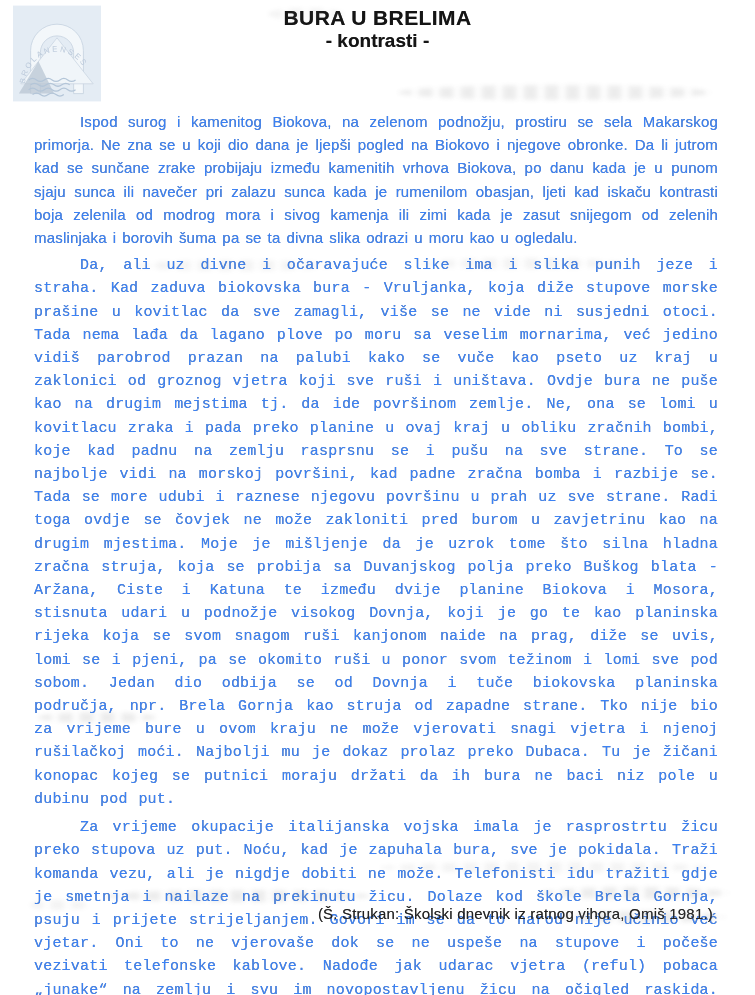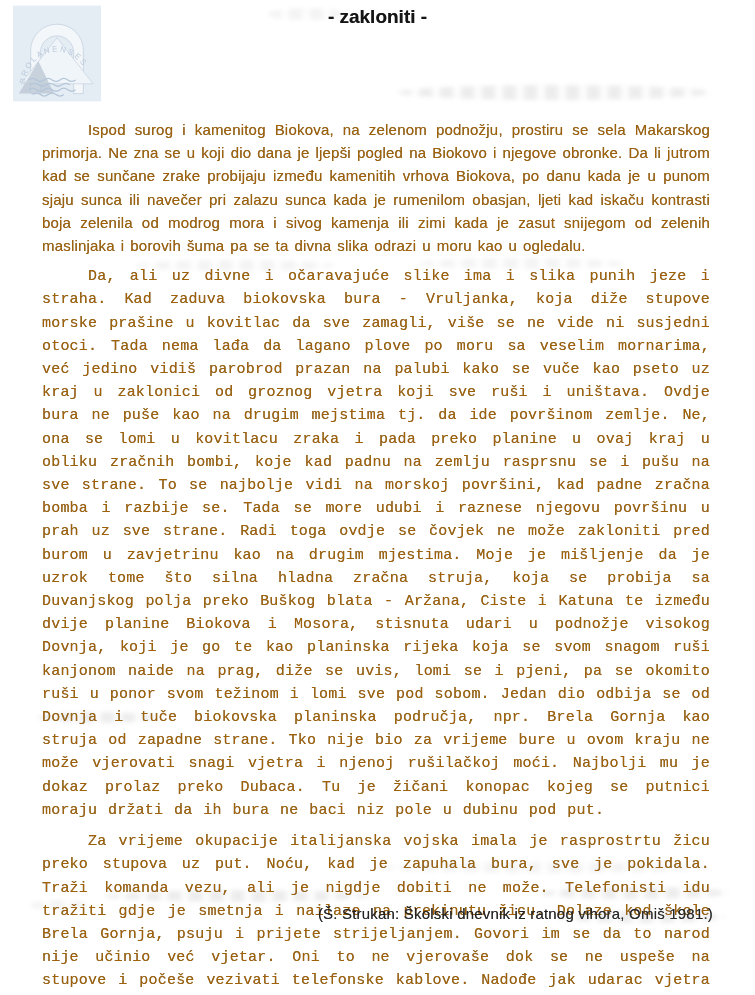--- a/index.html
+++ b/index.html
@@ -38,28 +38,28 @@
   }
 
   
   main.doc-body {
     position: absolute;
     top: 110px;
     left: 34px;
     width: 684px;
   }
   main.doc-body p {
-    margin: 8px;
+    margin: 0;
     font-size: 15px;
     line-height: 23.2px;
     text-align: justify;
     text-indent: 46px;
     letter-spacing: 0.2px;
     word-spacing: 1.6px;
-    color: #a16207;
+    color: #3b82f6;
     text-shadow: 0 0 0.45px rgba(30,30,30,0.55);
   }
   main.doc-body p + p { margin-top: 5px; font-family: Liberation Mono, monospace; }
 
   .doc-citation {
     position: absolute;
     top: 905px;
     right: 42px;
     font-size: 15px;
     letter-spacing: 0.2px;
@@ -121,21 +121,22 @@
 
     <defs>
       <path id="arcPath" d="M12,84 A33,37 0 1 1 78,84"></path>
     </defs>
     <text font-size="8" letter-spacing="2.2" fill="#bccadb" font-family="Liberation Sans, sans-serif">
       <textPath href="#arcPath" startOffset="4">BROLANENSES</textPath>
     </text>
   </svg>
 
   <header class="doc-header">
-    <div class="doc-subtitle">- zakloniti -</div>
+    <h1 class="doc-title">BURA U BRELIMA</h1>
+    <div class="doc-subtitle">- kontrasti -</div>
   </header>
 
   <main class="doc-body">
     <p>Ispod surog i kamenitog Biokova, na zelenom podnožju, prostiru se sela Makarskog primorja. Ne zna se u koji dio dana je ljepši pogled na Biokovo i njegove obronke. Da li jutrom kad se sunčane zrake probijaju između kamenitih vrhova Biokova, po danu kada je u punom sjaju sunca ili navečer pri zalazu sunca kada je rumenilom obasjan, ljeti kad iskaču kontrasti boja zelenila od modrog mora i sivog kamenja ili zimi kada je zasut snijegom od zelenih maslinjaka i borovih šuma pa se ta divna slika odrazi u moru kao u ogledalu.</p>
     <p>Da, ali uz divne i očaravajuće slike ima i slika punih jeze i straha. Kad zaduva biokovska bura - Vruljanka, koja diže stupove morske prašine u kovitlac da sve zamagli, više se ne vide ni susjedni otoci. Tada nema lađa da lagano plove po moru sa veselim mornarima, već jedino vidiš parobrod prazan na palubi kako se vuče kao pseto uz kraj u zaklonici od groznog vjetra koji sve ruši i uništava. Ovdje bura ne puše kao na drugim mejstima tj. da ide površinom zemlje. Ne, ona se lomi u kovitlacu zraka i pada preko planine u ovaj kraj u obliku zračnih bombi, koje kad padnu na zemlju rasprsnu se i pušu na sve strane. To se najbolje vidi na morskoj površini, kad padne zračna bomba i razbije se. Tada se more udubi i raznese njegovu površinu u prah uz sve strane. Radi toga ovdje se čovjek ne može zakloniti pred burom u zavjetrinu kao na drugim mjestima. Moje je mišljenje da je uzrok tome što silna hladna zračna struja, koja se probija sa Duvanjskog polja preko Buškog blata - Aržana, Ciste i Katuna te između dvije planine Biokova i Mosora, stisnuta udari u podnožje visokog Dovnja, koji je go te kao planinska rijeka koja se svom snagom ruši kanjonom naide na prag, diže se uvis, lomi se i pjeni, pa se okomito ruši u ponor svom težinom i lomi sve pod sobom. Jedan dio odbija se od Dovnja i tuče biokovska planinska područja, npr. Brela Gornja kao struja od zapadne strane. Tko nije bio za vrijeme bure u ovom kraju ne može vjerovati snagi vjetra i njenoj rušilačkoj moći. Najbolji mu je dokaz prolaz preko Dubaca. Tu je žičani konopac kojeg se putnici moraju držati da ih bura ne baci niz pole u dubinu pod put.</p>
     <p>Za vrijeme okupacije italijanska vojska imala je rasprostrtu žicu preko stupova uz put. Noću, kad je zapuhala bura, sve je pokidala. Traži komanda vezu, ali je nigdje dobiti ne može. Telefonisti idu tražiti gdje je smetnja i nailaze na prekinutu žicu. Dolaze kod škole Brela Gornja, psuju i prijete strijeljanjem. Govori im se da to narod nije učinio već vjetar. Oni to ne vjerovaše dok se ne uspeše na stupove i počeše vezivati telefonske kablove. Nadođe jak udarac vjetra (reful) pobaca „junake“ na zemlju i svu im novopostavljenu žicu na očigled raskida. Tako su upoznali snagu vjetra.</p>
   </main>
 
   <div class="doc-citation">(Š. Strukan: Školski dnevnik iz ratnog vihora, Omiš 1981.)</div>
 

